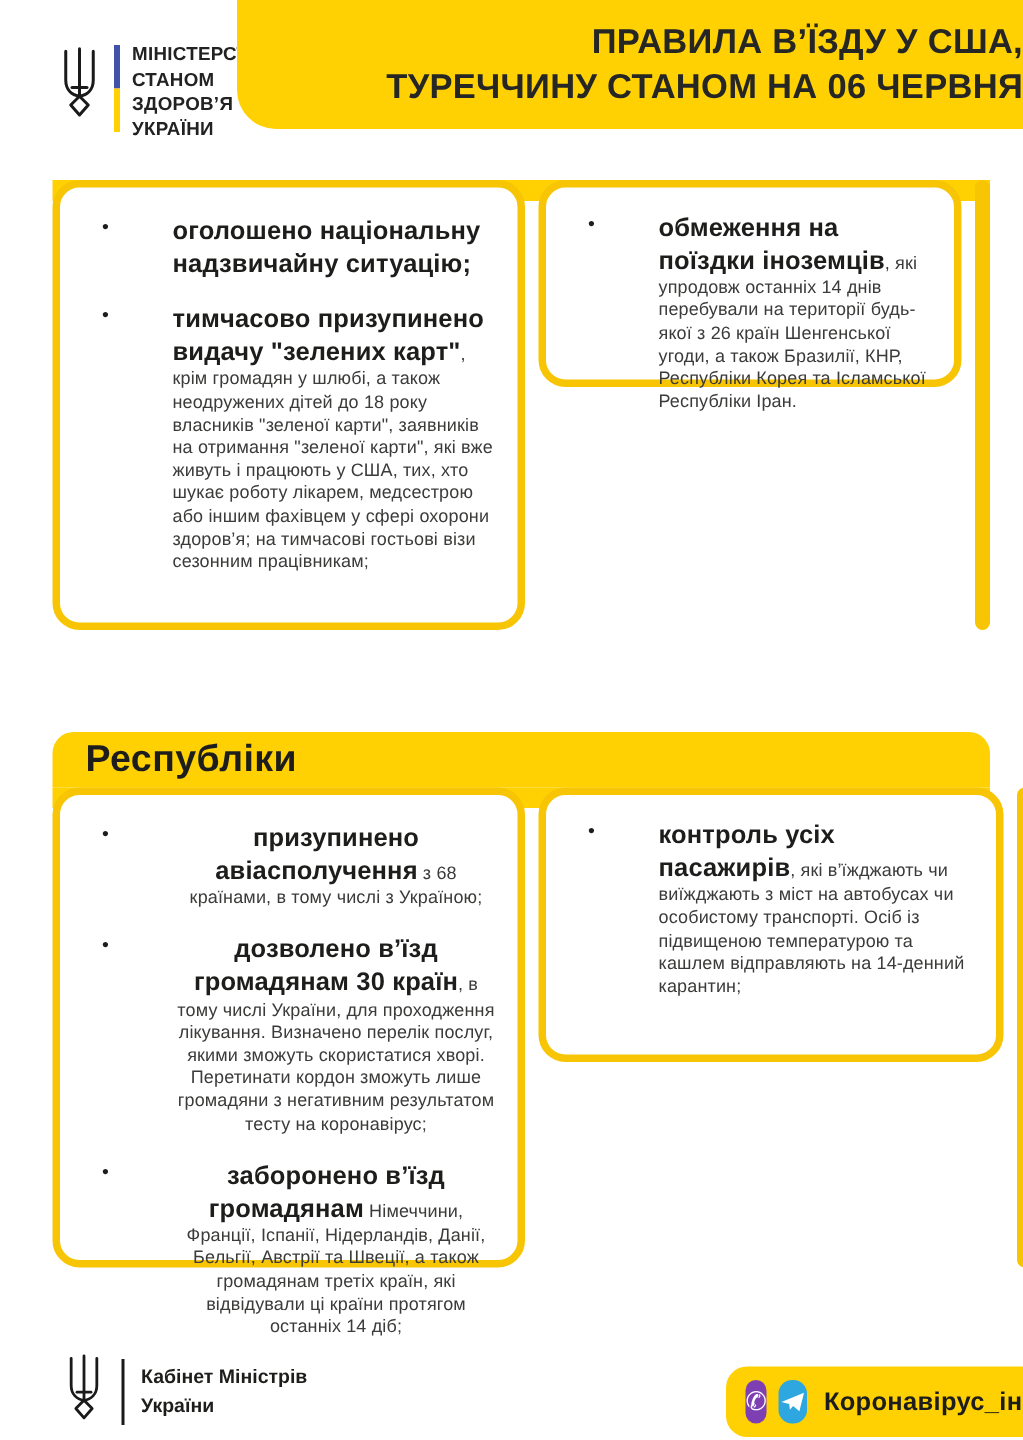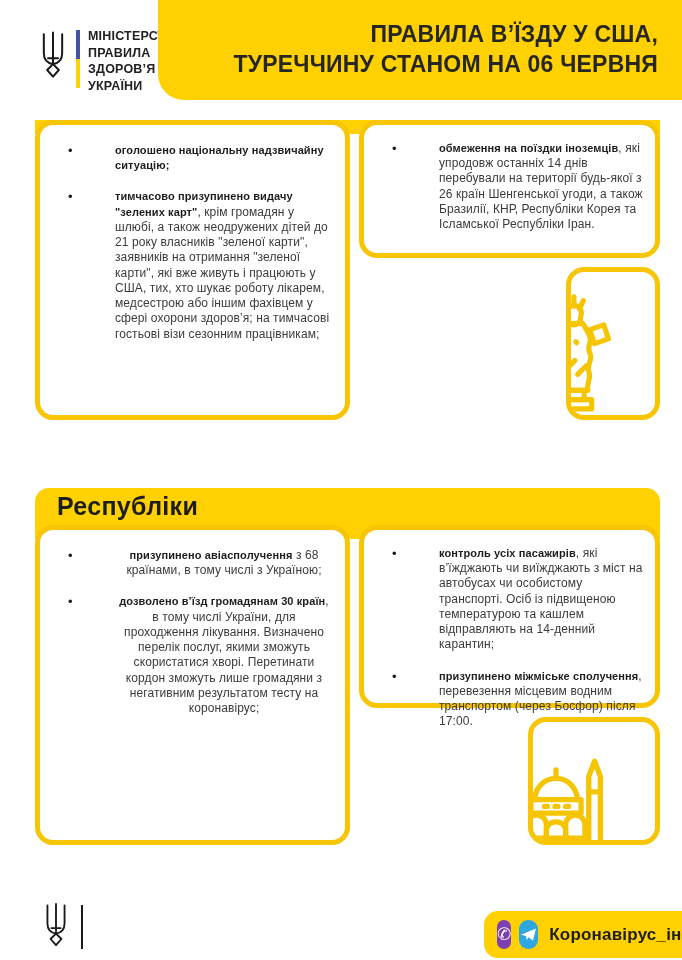--- a/index.html
+++ b/index.html
@@ -14,47 +14,47 @@
   .page{position:relative;width:682px;height:960px;background:#ffffff;margin:0 auto;overflow:hidden;}
 
   
   .ministry{position:absolute;left:38px;top:20px;display:flex;align-items:flex-start;}
   .ministry svg{display:block;margin-top:10px;}
   .flag-bar{width:4px;height:58px;margin:10px 8px 0 8px;display:flex;flex-direction:column;}
   .flag-bar .b{flex:1;background:#4053A8;}
   .flag-bar .y{flex:1;background:var(--yellow);}
   .ministry-text{font-size:12.5px;font-weight:bold;color:#222;line-height:1.32;letter-spacing:.2px;padding-top:8px;}
 
-  .banner{position:absolute;left:158px;top:0;width:524px;height:100px;background:var(--yellow);
+  .banner{position:absolute;left:158px;top:0;width:524px;height:86px;background:var(--yellow);
     border-radius:0 0 0 26px;display:flex;flex-direction:column;justify-content:center;
-    align-items:flex-end;padding-right:24px;}
+    align-items:flex-end;}
   .banner div{font-size:23px;font-weight:800;color:#262624;line-height:1.3;white-space:nowrap;letter-spacing:.2px;}
 
   
   .section{position:absolute;left:35px;width:625px;}
   .band{height:37px;background:var(--yellow);border-radius:14px 14px 0 0;display:flex;align-items:center;
     padding-left:22px;font-size:25px;font-weight:800;color:var(--ink);letter-spacing:.3px;}
   .cols{display:flex;gap:9px;background:linear-gradient(var(--yellow) 0 14px,transparent 14px);}
   .box{background:#fff;border:5px solid var(--gold);border-radius:18px;}
   .leftbox{flex:0 0 315px;padding:18px 8px 0 0;}
-  .rightcol{flex:1;display:flex;flex-direction:column;gap:9px;align-items:flex-end;}
+  .rightcol{flex:1;display:flex;flex-direction:row;gap:9px;}
   .rightbox{padding:16px 8px 0 0;}
   .iconbox{flex:1;display:flex;align-items:flex-end;justify-content:center;overflow:hidden;}
   .usa .leftbox{height:300px;}
   .usa .rightbox{height:138px;}
   .turkey .leftbox{height:320px;text-align:center;}
   .turkey .rightbox{height:183px;}
   .iconbox svg{display:block;}
   .statue-wrap{transform:translateX(-40px);margin-bottom:-3px;}
   .mosque-wrap{transform:translateX(-38px);margin-bottom:-4px;}
 
   .bullet{position:relative;padding-left:75px;padding-right:4px;margin-bottom:16px;
     font-size:12px;line-height:1.27;color:var(--body);letter-spacing:.1px;}
   .bullet::before{content:"•";position:absolute;left:28px;top:0;color:var(--ink);font-size:13px;}
-  .bullet b{color:var(--ink);font-size:11px;letter-spacing:.1px;}
+  .bullet b{color:var(--ink);font-size:17px;letter-spacing:.1px;}
 
   
   .cabinet{position:absolute;left:42px;top:902px;display:flex;align-items:center;}
   .cabinet .divider{width:2px;height:44px;background:#1a1a1a;margin:0 11px 0 11px;}
   .cabinet-text{font-size:13px;font-weight:bold;color:var(--ink);line-height:1.4;}
 
   .badge{position:absolute;left:484px;top:911px;width:198px;height:47px;background:var(--yellow);
     border-radius:14px 0 0 14px;display:flex;align-items:center;padding-left:13px;gap:8px;}
   .sicon{width:29px;height:29px;border-radius:9px;display:flex;align-items:center;justify-content:center;}
   .viber{background:#7D3FB2;color:#fff;font-size:17px;}
@@ -74,36 +74,36 @@
         <path d="M18 40 l-7 7 l7 8 l7 -8 z"></path>
         <path d="M12 33 h12"></path>
       </svg>
     </span>
     <span class="flag-bar">
         <span class="b"></span>
         <span class="y"></span>
       </span>
     <div class="ministry-text">
       <div>МІНІСТЕРСТВО</div>
-      <div>ПРАВИЛА</div>
+      <div>СТАНОМ</div>
       <div>ЗДОРОВ’Я</div>
       <div>УКРАЇНИ</div>
     </div>
   </div>
 
   <div class="banner">
     <div>ПРАВИЛА В’ЇЗДУ У США,</div>
     <div>ТУРЕЧЧИНУ СТАНОМ НА 06 ЧЕРВНЯ</div>
   </div>
 
   <div class="section usa" style="top:120px;">
     <div class="cols">
       <div class="box leftbox">
         <div class="bullet"><b>оголошено національну надзвичайну ситуацію;</b><span></span></div>
-        <div class="bullet"><b>тимчасово призупинено видачу "зелених карт"</b><span>, крім громадян у шлюбі, а також неодружених дітей до 21 року власників "зеленої карти", заявників на отримання "зеленої карти", які вже живуть і працюють у США, тих, хто шукає роботу лікарем, медсестрою або іншим фахівцем у сфері охорони здоров’я; на тимчасові гостьові візи сезонним працівникам;</span></div>
+        <div class="bullet"><b>тимчасово призупинено видачу "зелених карт"</b><span>, крім громадян у шлюбі, а також неодружених дітей до 18 року власників "зеленої карти", заявників на отримання "зеленої карти", які вже живуть і працюють у США, тих, хто шукає роботу лікарем, медсестрою або іншим фахівцем у сфері охорони здоров’я; на тимчасові гостьові візи сезонним працівникам;</span></div>
       </div>
       <div class="rightcol">
         <div class="box rightbox">
           <div class="bullet"><b>обмеження на поїздки іноземців</b><span>, які упродовж останніх 14 днів перебували на території будь-якої з 26 країн Шенгенської угоди, а також Бразилії, КНР, Республіки Корея та Ісламської Республіки Іран.</span></div>
         </div>
         <div class="box iconbox">
           <span class="statue-wrap">
             <svg width="84" height="132" viewBox="0 0 90 140" fill="none" stroke="#F6C502" stroke-width="5.5" stroke-linecap="round" stroke-linejoin="round">
               <path d="M15 25 C9 18 12 6 19 3 C26 7 25 19 21 26 Z"></path>
               <path d="M20 28 L32 50"></path>
@@ -121,25 +121,25 @@
       </div>
     </div>
   </div>
 
   <div class="section turkey" style="top:488px;">
     <div class="band">Республіки</div>
     <div class="cols">
       <div class="box leftbox">
         <div class="bullet"><b>призупинено авіасполучення</b><span> з 68 країнами, в тому числі з Україною;</span></div>
         <div class="bullet"><b>дозволено в’їзд громадянам 30 країн</b><span>, в тому числі України, для проходження лікування. Визначено перелік послуг, якими зможуть скористатися хворі. Перетинати кордон зможуть лише громадяни з негативним результатом тесту на коронавірус;</span></div>
+        <div class="bullet"><b>заборонено в’їзд громадянам</b><span> Німеччини, Франції, Іспанії, Нідерландів, Данії, Бельгії, Австрії та Швеції, а також громадянам третіх країн, які відвідували ці країни протягом останніх 14 діб;</span></div>
       </div>
       <div class="rightcol">
         <div class="box rightbox">
           <div class="bullet"><b>контроль усіх пасажирів</b><span>, які в’їжджають чи виїжджають з міст на автобусах чи особистому транспорті. Осіб із підвищеною температурою та кашлем відправляють на 14-денний карантин;</span></div>
-          <div class="bullet"><b>призупинено міжміське сполучення</b><span>, перевезення місцевим водним транспортом (через Босфор) після 17:00.</span></div>
         </div>
         <div class="box iconbox">
           <span class="mosque-wrap">
             <svg width="122" height="106" viewBox="0 0 124 110" fill="none" stroke="#F6C502" stroke-width="5.5" stroke-linecap="round" stroke-linejoin="round">
               <path d="M16 104 V40 L22 24 L28 40 V104"></path>
               <path d="M16 56 h12"></path>
               <path d="M96 104 V40 L102 24 L108 40 V104"></path>
               <path d="M96 56 h12"></path>
               <path d="M40 64 a22 22 0 0 1 44 0"></path>
               <path d="M62 40 v-7"></path>
@@ -159,20 +159,24 @@
   <div class="cabinet">
     <span>
       <svg width="28" height="46" viewBox="0 0 36 58" fill="none" stroke="#1a1a1a" stroke-width="2.4" stroke-linecap="round" stroke-linejoin="round">
         <path d="M7 4 v23 c0 8 5 12 11 13 c6 -1 11 -5 11 -13 V4"></path>
         <path d="M18 2 v38"></path>
         <path d="M18 40 l-7 7 l7 8 l7 -8 z"></path>
         <path d="M12 33 h12"></path>
       </svg>
     </span>
     <span class="divider"></span>
+    <div class="cabinet-text">
+      <div>Кабінет Міністрів</div>
+      <div>України</div>
+    </div>
   </div>
 
   <div class="badge">
     <span class="sicon viber">
         <span>✆</span>
       </span>
     <span class="sicon telegram">
       <svg width="19" height="19" viewBox="0 0 24 24">
           <path fill="#ffffff" d="M2.5 12.2 L21.5 4.5 L17.6 20 L12.3 15.6 L9.6 18.8 L9 13.9 Z"></path>
         </svg>

